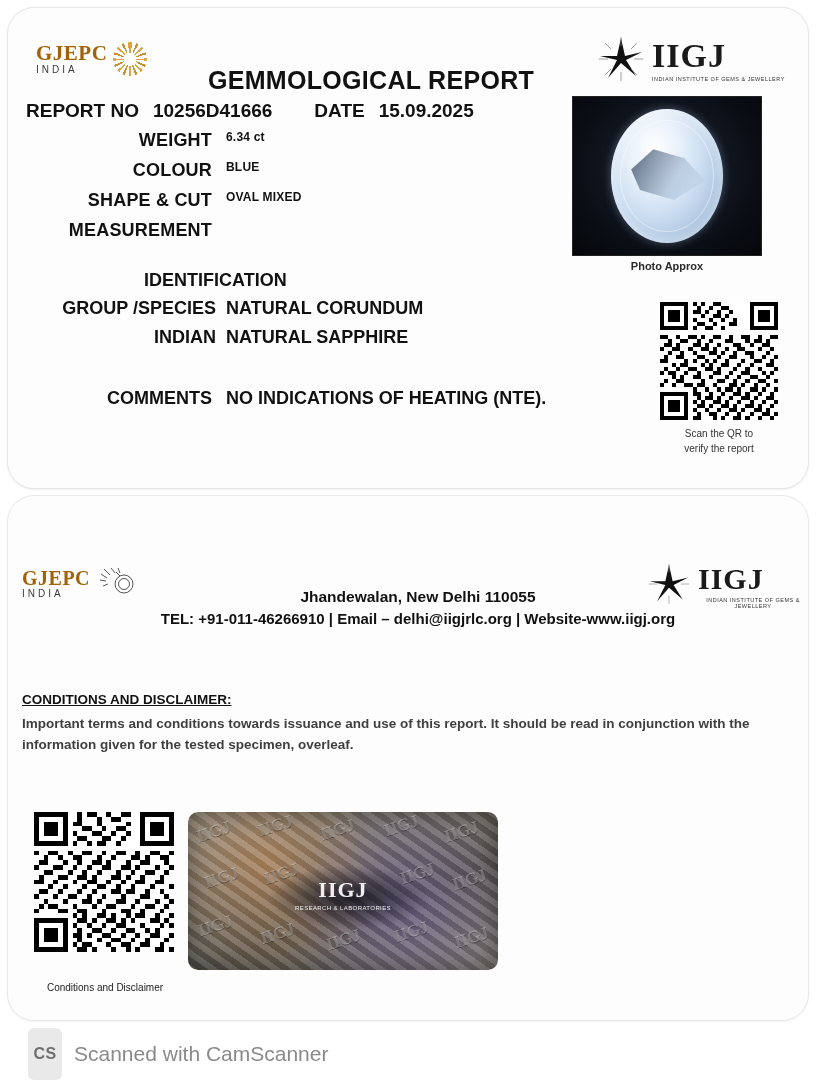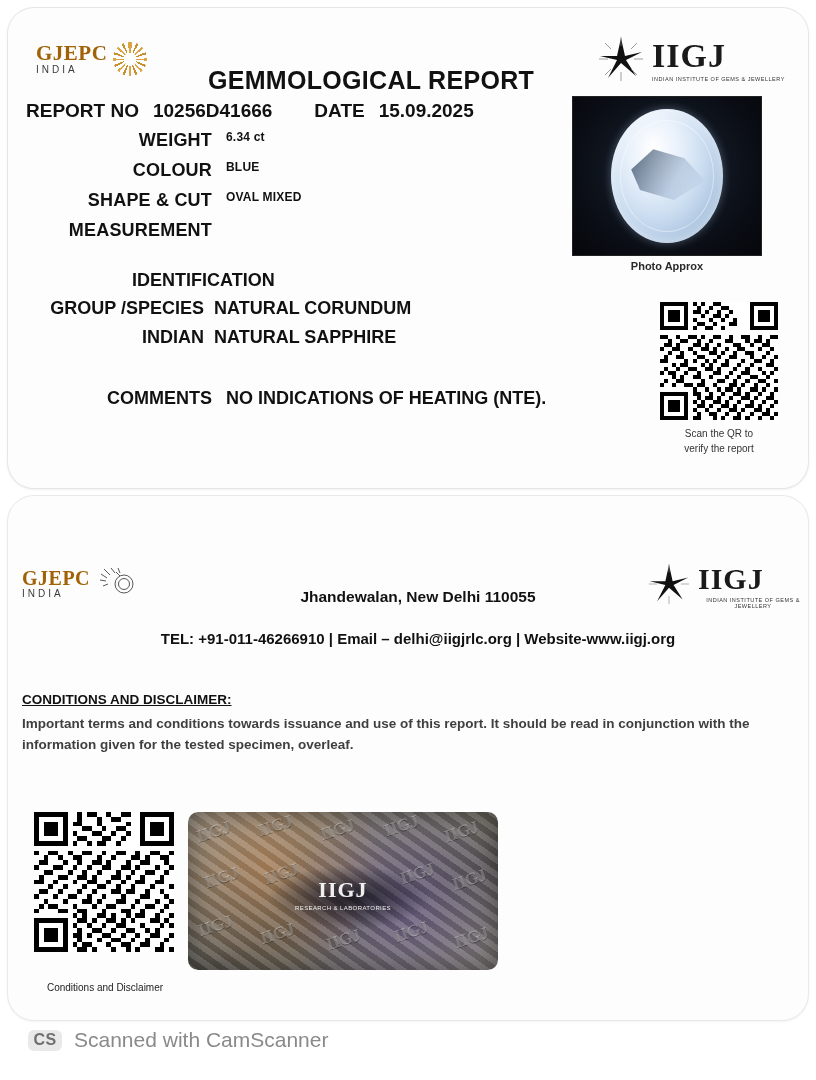--- a/index.html
+++ b/index.html
@@ -64,21 +64,21 @@
   .row-reportno .dateval { margin-left: 14px; font-weight: 700; }
 
   .specs { position: absolute; left: 18px; top: 122px; width: 540px; }
   .spec-row { display: flex; margin-bottom: 9px; }
   .spec-lbl {
     width: 200px; text-align: right; padding-right: 14px;
     font-size: 18px; font-weight: 600; letter-spacing: .2px;
   }
   .spec-val { font-size: 12px; font-weight: 600; letter-spacing: .2px; }
 
-  .ident-block { position: absolute; left: 6px; top: 262px; width: 560px; }
+  .ident-block { position: absolute; left: 18px; top: 262px; width: 560px; }
   .ident-head { font-size: 18px; font-weight: 600; padding-left: 118px; margin-bottom: 7px;}
   .ident-row { display: flex; margin-bottom: 8px; }
   .ident-lbl { width: 200px; text-align: right; padding-right: 10px; font-size: 18px; font-weight: 600; }
   .ident-val { font-size: 18px; font-weight: 700; }
 
   .comments-row { position: absolute; left: 18px; top: 380px; display:flex; }
   .comments-lbl { width: 200px; text-align: right; padding-right: 14px; font-size: 18px; font-weight: 600; }
   .comments-val { font-size: 18px; font-weight: 600; }
 
   
@@ -141,21 +141,21 @@
   .back-gjepc { position: absolute; left: 14px; top: 70px; display:flex; align-items:center; gap:8px; }
   .back-gjepc .gjepc-text .g1 { font-size: 20px; }
   .diamond-mark { width: 40px; height: 34px; position: relative; }
 
   .back-iigj { left: 640px; top: 66px; }
   .back-iigj .iigj-word { font-size: 30px; }
 
   .addr-block { position: absolute; left: 150px; top: 88px; width: 520px; text-align: center; }
   .addr-line1 { font-size: 15.5px; font-weight: 700; color:#111; }
   .addr-line2 { font-size: 15.5px; font-weight: 700; margin-top: 4px; }
-  .addr-line3 { font-size: 15px; font-weight: 700; margin-top: 24px; }
+  .addr-line3 { font-size: 15px; font-weight: 700; margin-top: 4px; }
 
   .cond-title {
     position: absolute; left: 14px; top: 196px;
     font-size: 13.5px; font-weight: 700; text-decoration: underline; color:#111;
   }
   .cond-body {
     position: absolute; left: 14px; top: 218px; width: 770px;
     font-size: 13.5px; font-weight: 700; color:#2b2b2b; line-height: 1.55;
     opacity: .9;
   }
@@ -189,21 +189,21 @@
   .holo .center-mark .w { font-family:"Liberation Serif", serif; font-weight:700; font-size:22px; letter-spacing:1px;}
   .holo .center-mark .s { font-size: 6px; letter-spacing:.4px; margin-top:2px;}
   .holo .dark {
     position:absolute; left:26%; top:34%; width:52%; height:40%;
     background: radial-gradient(ellipse at 50% 50%, rgba(15,15,25,.85), rgba(20,20,35,0) 72%);
   }
 
   
   .camscanner { position: absolute; left: 28px; top: 1028px; display:flex; align-items:center; gap:12px; }
   .cs-badge {
-    width: 34px; height: 21px; border-radius: 6px; background:#e9e9e9;
+    width: 34px; height: 52px; border-radius: 6px; background:#e9e9e9;
     display:flex; align-items:center; justify-content:center;
     font-size: 16px; font-weight: 700; color:#6f6f6f; letter-spacing:.5px;
   }
   .cs-text { font-size: 21px; color:#8a8a8a; }
 </style>
 </head>
 <body>
 
 <div class="page">
 

